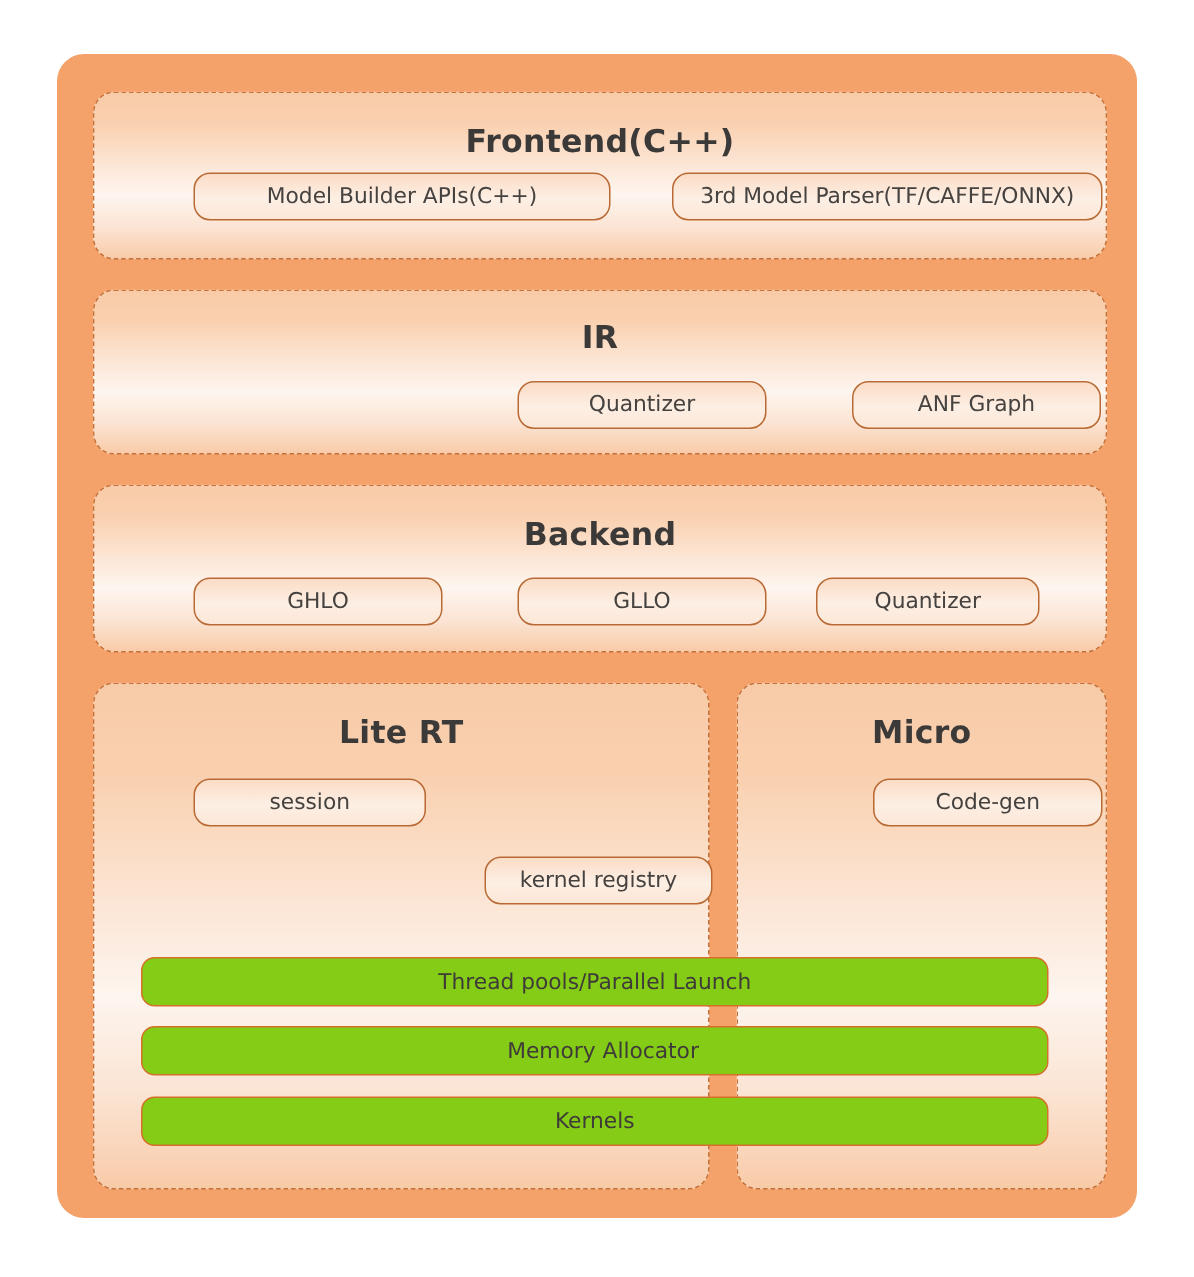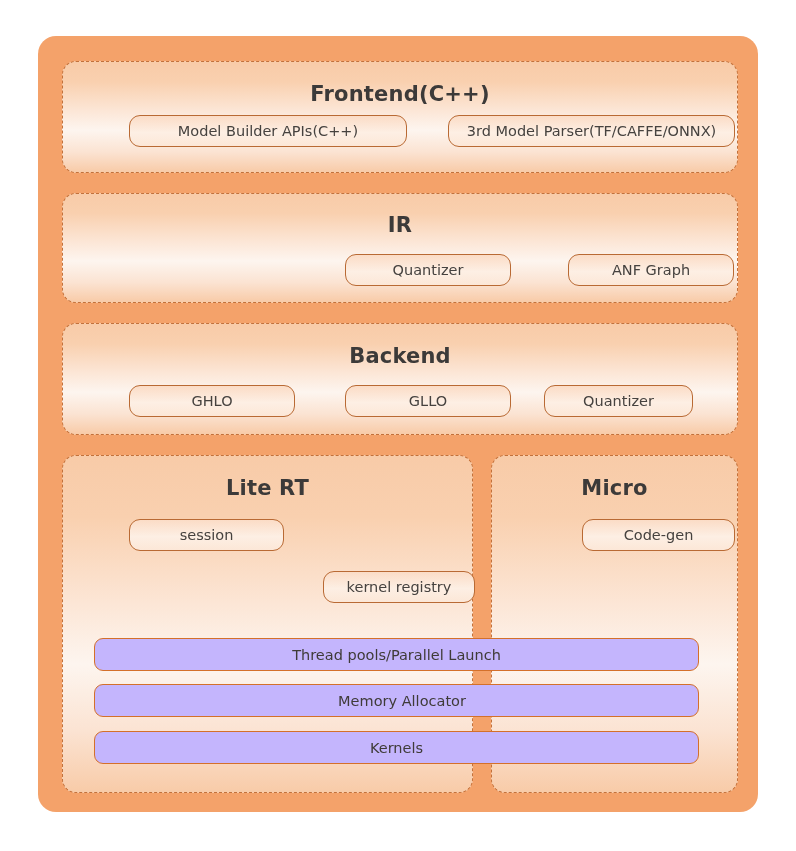--- a/index.html
+++ b/index.html
@@ -74,21 +74,21 @@
     white-space: nowrap;
     margin-left: 35px;
   }
 
   
   .bar {
     position: absolute;
     border: 1.1px solid #D4702A;
     border-radius: 9px;
     box-sizing: border-box;
-    background: #c4b5fd;
+    background: #84cc16;
     display: flex;
     align-items: center;
     justify-content: center;
     font-size: 14.5px;
     color: #3f3b38;
     white-space: nowrap;
     z-index: 5;
   }
 
   

